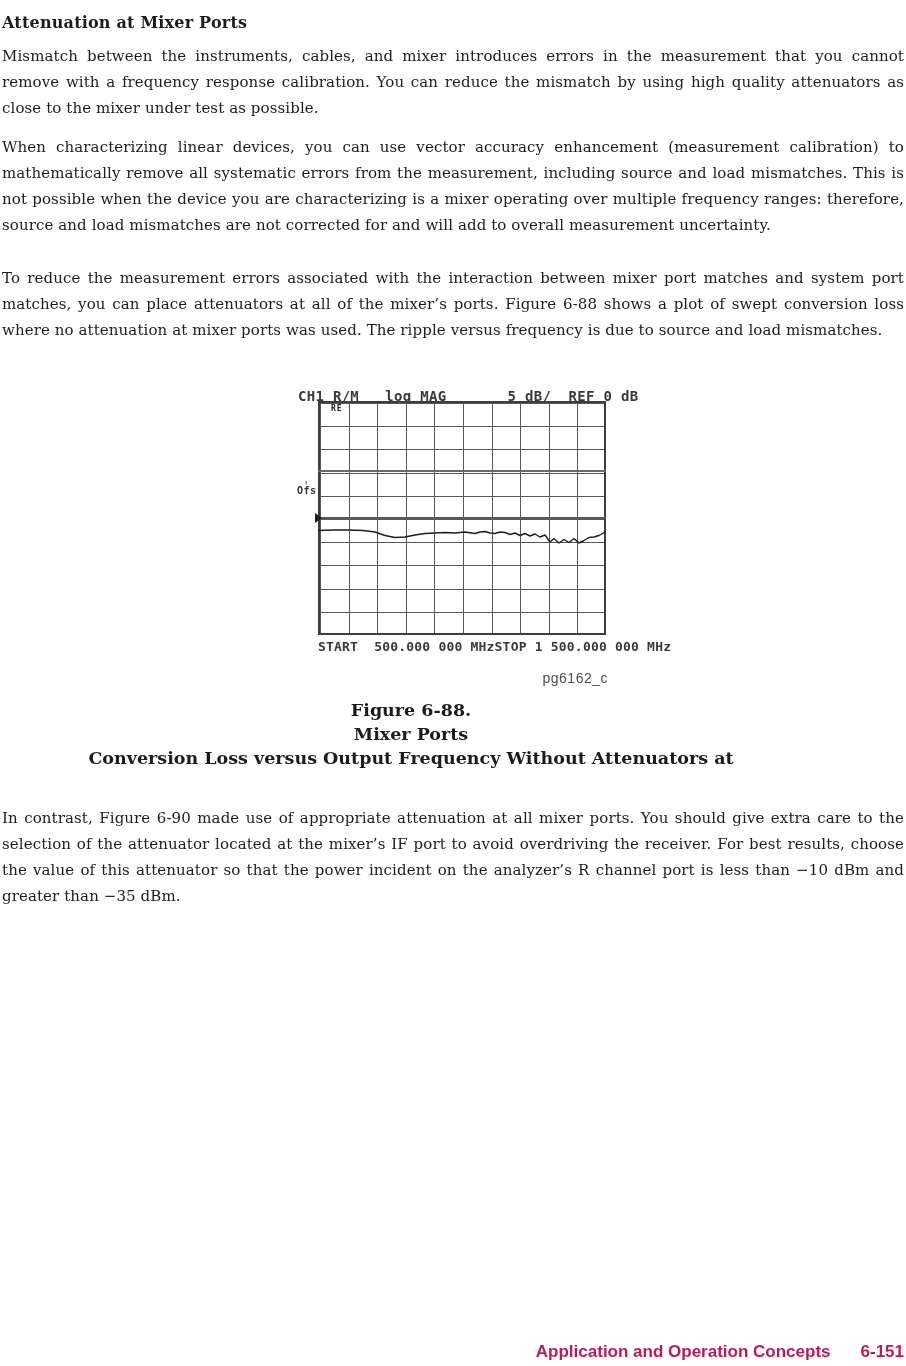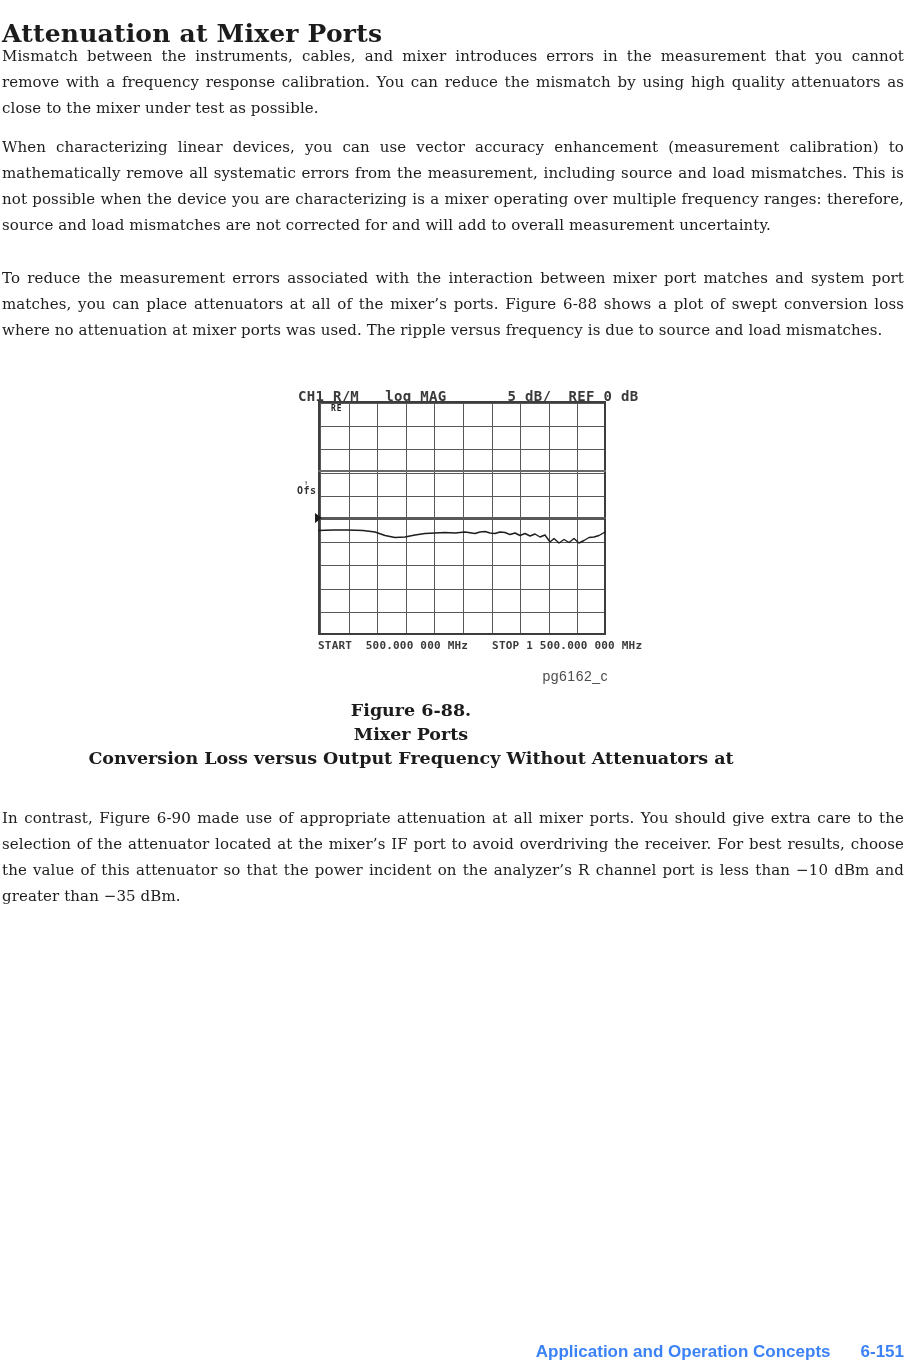--- a/index.html
+++ b/index.html
@@ -3,21 +3,21 @@
 <meta charset="utf-8">
 <style>
   html,body{margin:0;padding:0;}
   body{
     width:906px;height:1366px;position:relative;background:#ffffff;
     font-family:"DejaVu Serif", serif;color:#1c1c1c;overflow:hidden;
   }
   .abs{position:absolute;}
   .page-title{
     left:2px;top:2px;width:700px;
-    font-size:25px;font-weight:bold;letter-spacing:0.2px;
+    font-size:16px;font-weight:bold;letter-spacing:0.2px;
   }
   .para{
     left:2px;width:902px;font-size:15px;line-height:26px;
     text-align:justify;letter-spacing:0.1px;
   }
   
   .figure{left:298px;top:388px;width:322px;font-family:"DejaVu Sans Mono", monospace;color:#2e2e2e;}
   .fig-header{font-size:14px;letter-spacing:0.3px;white-space:pre;height:13px;font-weight:bold;color:#3a3a3a;}
   .plot-wrap{position:relative;margin-left:20px;width:288px;height:234px;}
   .grid{
@@ -31,29 +31,29 @@
   .trace-svg{position:absolute;left:0;top:0;width:288px;height:234px;}
   .corner-label{position:absolute;left:13px;top:3px;font-size:8px;font-weight:bold;color:#222;letter-spacing:1px;}
   .ofs-block{position:absolute;left:-21px;top:78px;width:18px;text-align:center;line-height:8px;color:#333;}
   .ofs-arrow{font-size:7px;display:block;}
   .ofs-label{font-size:10px;font-weight:bold;letter-spacing:0.5px;display:block;}
   .ref-marker{
     position:absolute;left:-3px;top:112px;width:0;height:0;
     border-left:7px solid #1d1d1d;border-top:5px solid transparent;border-bottom:5px solid transparent;
   }
   .fig-xlabels{display:flex;justify-content:space-between;margin-left:20px;width:290px;margin-top:4px;
-    font-size:11px;font-weight:bold;letter-spacing:0.2px;color:#3a3a3a;white-space:pre;gap:24px;}
+    font-size:13px;font-weight:bold;letter-spacing:0.2px;color:#3a3a3a;white-space:pre;}
   .fig-plotid{margin-left:20px;width:290px;text-align:right;margin-top:16px;
     font-family:"Liberation Sans", sans-serif;font-size:14px;color:#4c4c4c;letter-spacing:0.5px;}
   
   .caption{left:0;top:698px;width:822px;text-align:center;
     font-size:17.5px;font-weight:bold;line-height:24px;}
   
   .footer{right:2px;top:1342px;text-align:right;
-    font-family:"Liberation Sans", sans-serif;font-weight:bold;font-size:17px;color:#3b82f6;}
+    font-family:"Liberation Sans", sans-serif;font-weight:bold;font-size:17px;color:#be185d;}
   .footer .pgnum{margin-left:30px;}
 </style>
 </head>
 <body>
 
 <h1 class="abs page-title">Attenuation at Mixer Ports</h1>
 
 <p class="abs para" style="top:28px;">Mismatch between the instruments, cables, and mixer introduces errors in the measurement that you cannot remove with a frequency response calibration.  You can reduce the mismatch by using high quality attenuators as close to the mixer under test as possible.</p>
 <p class="abs para" style="top:119px;">When characterizing linear devices, you can use vector accuracy enhancement (measurement calibration) to mathematically remove all systematic errors from the measurement, including source and load mismatches.  This is not possible when the device you are characterizing is a mixer operating over multiple frequency ranges:  therefore, source and load mismatches are not corrected for and will add to overall measurement uncertainty.</p>
 <p class="abs para" style="top:250px;">To reduce the measurement errors associated with the interaction between mixer port matches and system port matches, you can place attenuators at all of the mixer’s ports.  Figure 6-88 shows a plot of swept conversion loss where no attenuation at mixer ports was used.  The ripple versus frequency is due to source and load mismatches.</p>

